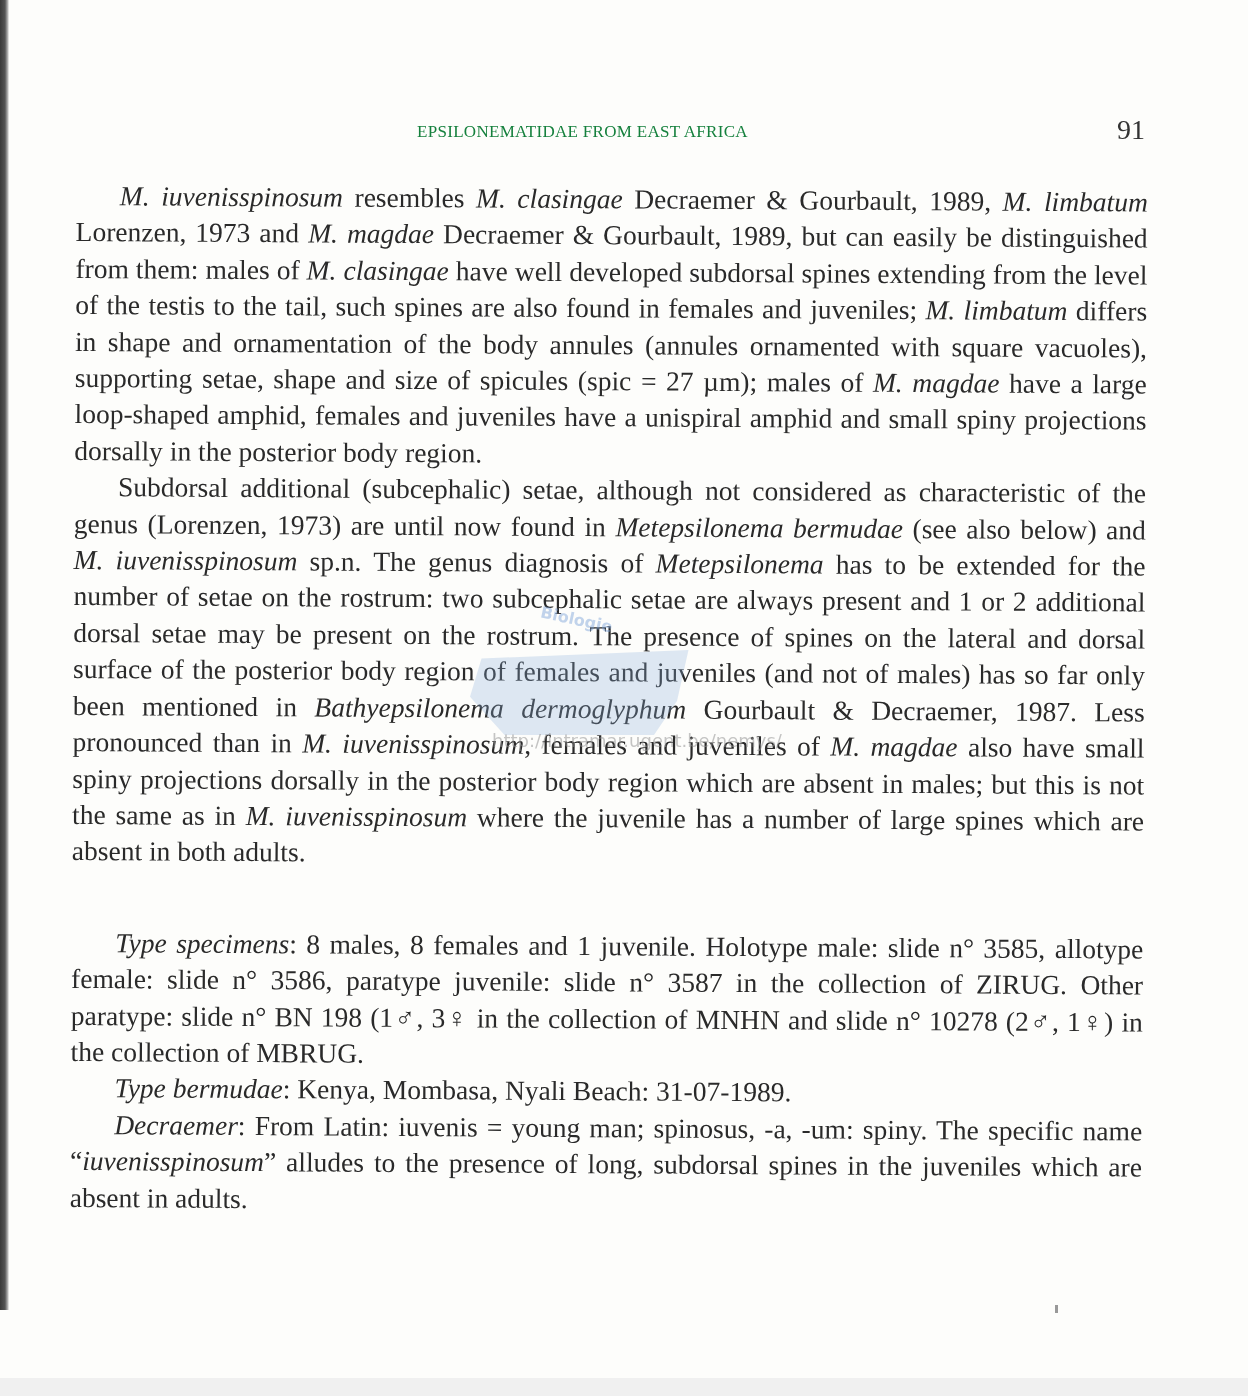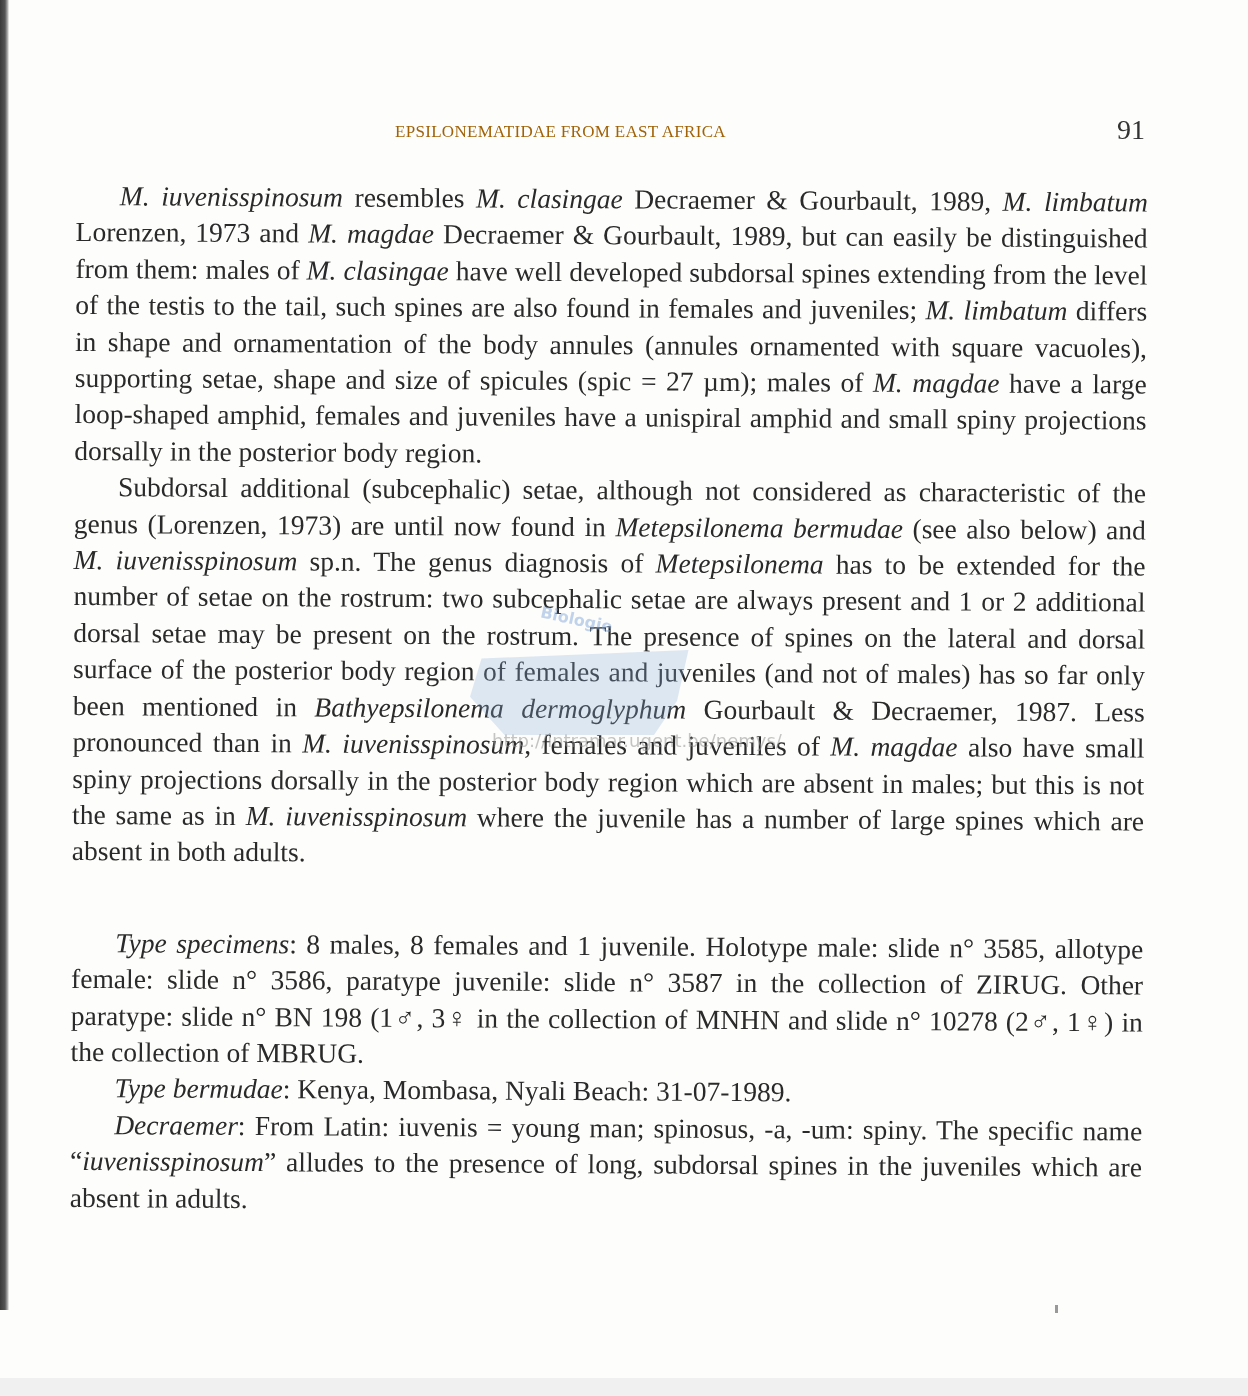--- a/index.html
+++ b/index.html
@@ -14,22 +14,22 @@
     background: linear-gradient(to right, #3a3a3a 0, #555 5px, #bdbdbd 8px, #fdfdfb 9px);
   }
   .bottom-strip {
     position: absolute; left: 0; top: 1378px; width: 1248px; height: 18px;
     background: #f0f0f0;
   }
   .running-head {
     position: absolute; top: 120px; left: 0; width: 1248px;
   }
   .running-title {
-    position: absolute; left: 395px; top: 2px;
-    font-size: 17px; letter-spacing: 0.3px; color: #a16207;
+    position: absolute; left: 417px; top: 2px;
+    font-size: 17px; letter-spacing: 0.3px; color: #15803d;
   }
   .page-number {
     position: absolute; left: 1117px; top: -6px;
     font-size: 28px; color: #333;
   }
   .body-text {
     position: absolute; left: 76px; top: 178px; width: 1072px;
     font-size: 27.5px; line-height: 36.4px; text-align: justify;
     transform: rotate(0.35deg); transform-origin: 0 0;
   }

